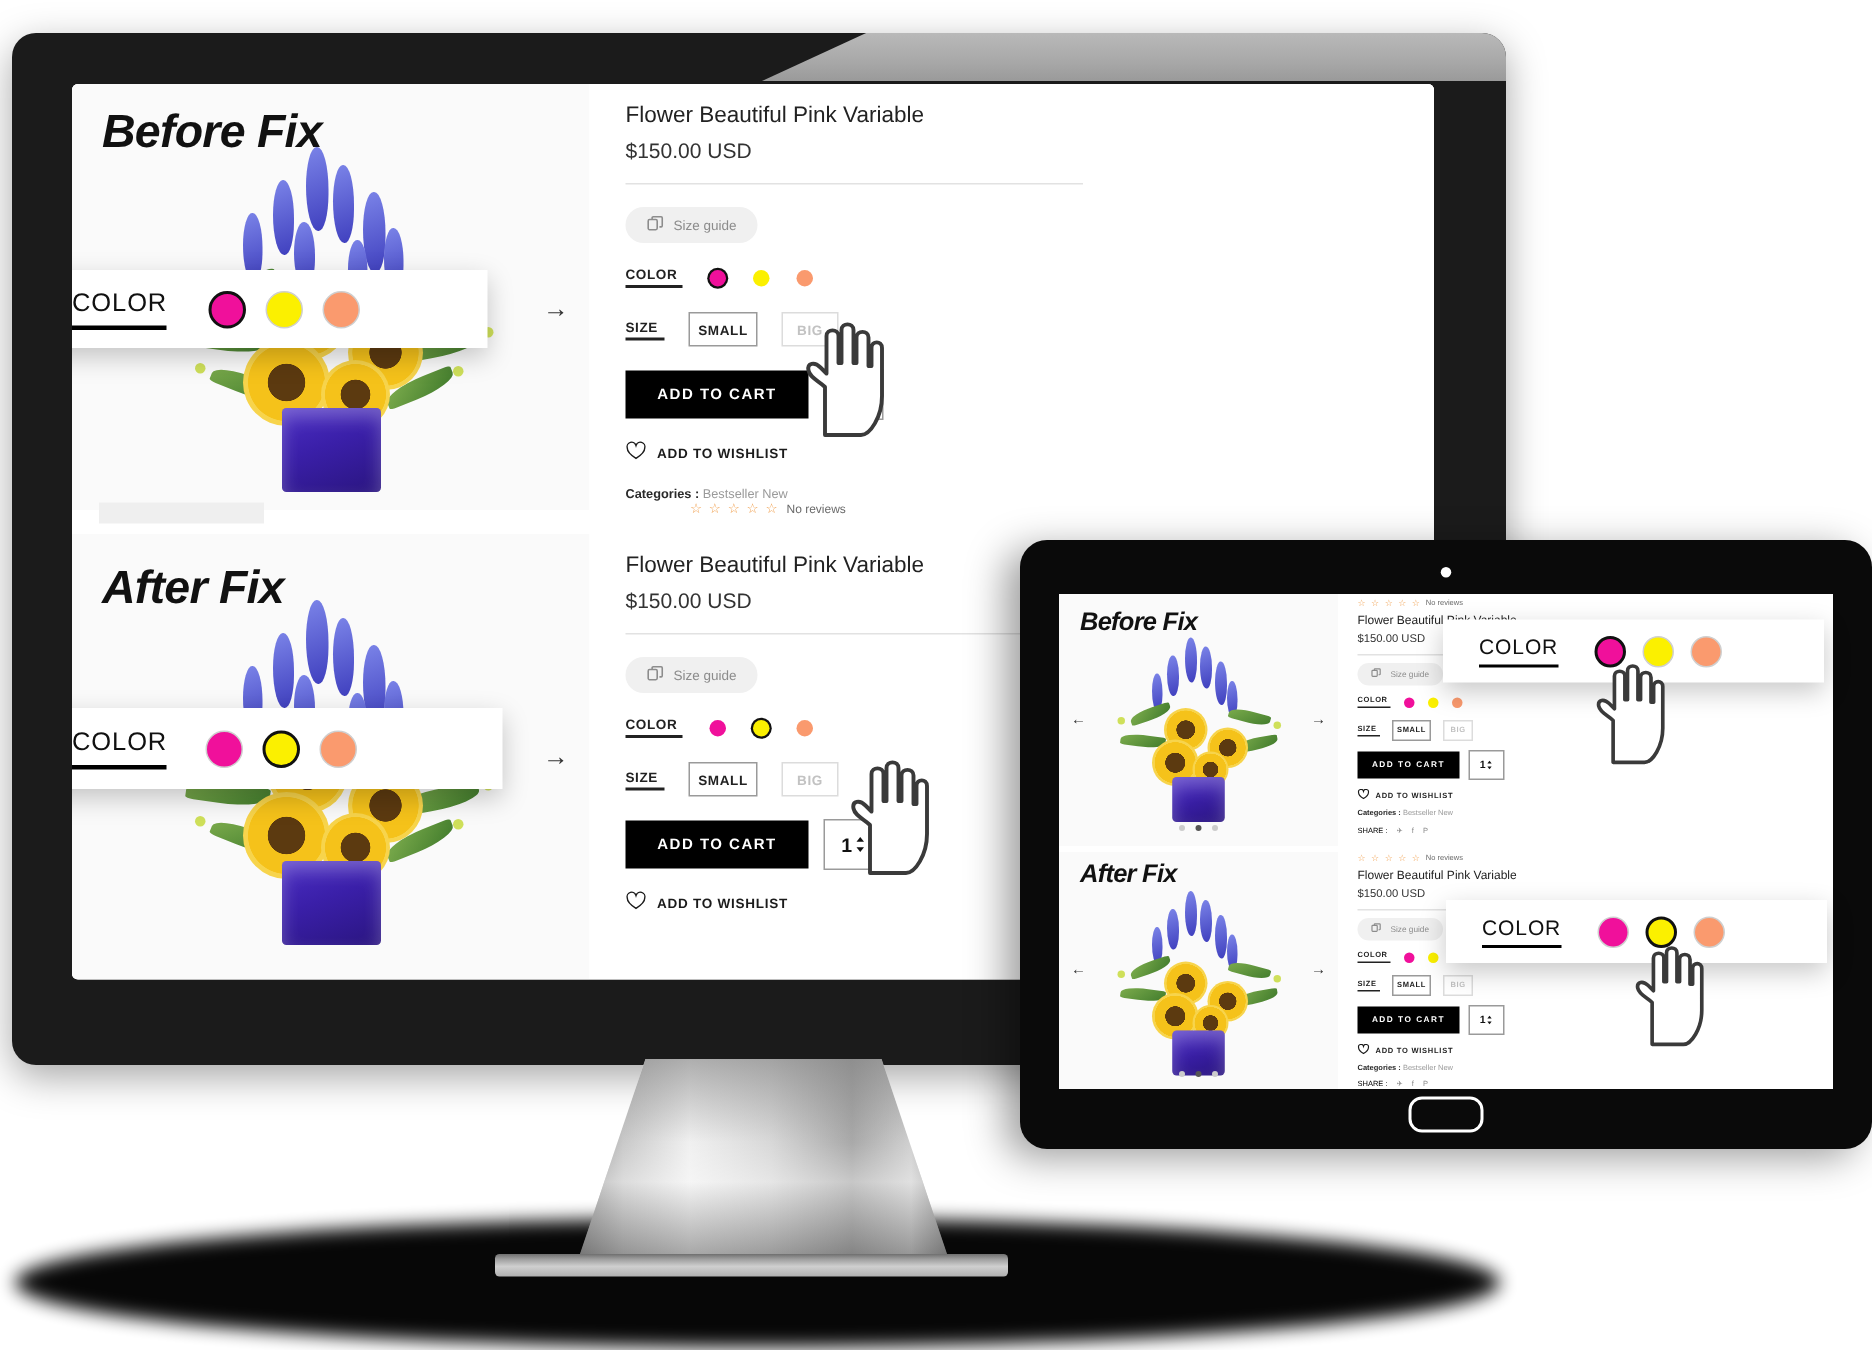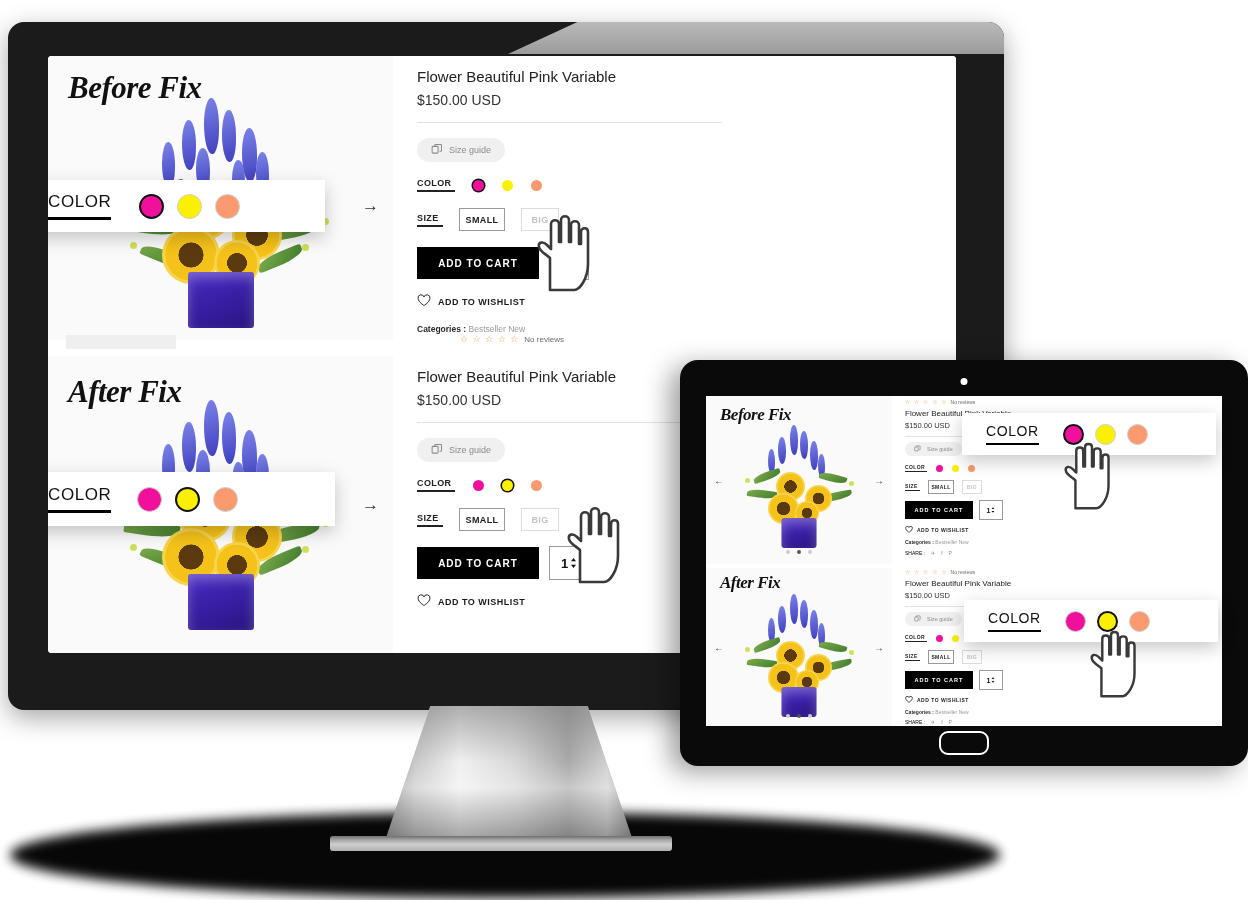--- a/index.html
+++ b/index.html
@@ -139,21 +139,20 @@
   }
   .detail-col { background:#ffffff; position:relative; }
 
   .fixlabel {
     position:absolute;
     font-style: italic;
     font-weight: 700;
     color:#111;
     white-space:nowrap;
     letter-spacing:-.5px;
-    font-family:Liberation Serif, serif;
   }
 
   
   .bouquet { position:relative; }
   .bq-vase {
     position:absolute; left:50%; transform:translateX(-50%);
     background: linear-gradient(160deg,#4b2ec4 0%,#3a1fa8 45%,#2a1580 100%);
     border-radius: 3px;
     box-shadow: inset 0 6px 12px rgba(255,255,255,.28);
   }

